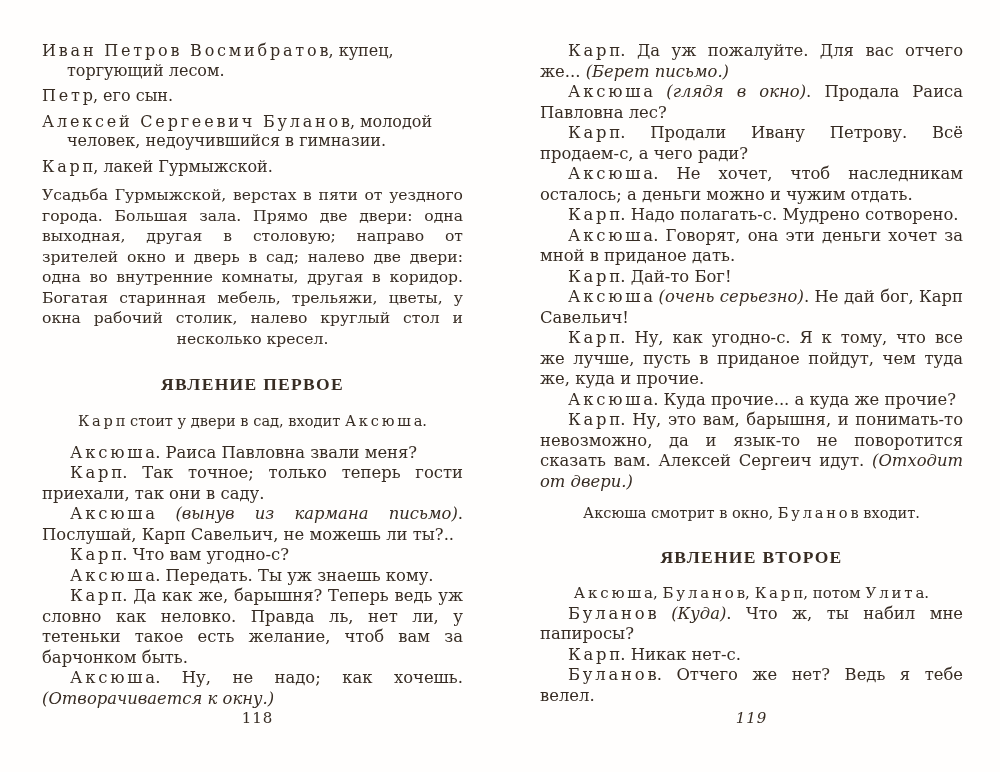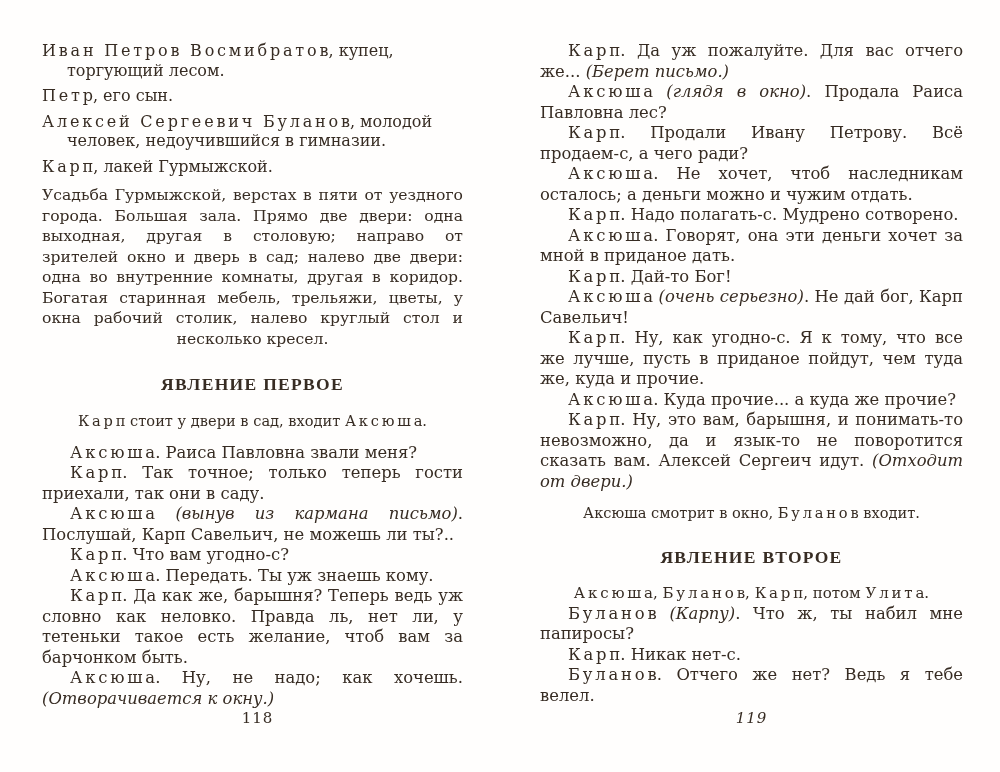--- a/index.html
+++ b/index.html
@@ -119,19 +119,19 @@
         <div class="blk para"><span class="sp">Карп</span><span>. Надо полагать-с. Мудрено сотворено.</span></div>
         <div class="blk para"><span class="sp">Аксюша</span><span>. Говорят, она эти деньги хочет за мной в приданое дать.</span></div>
         <div class="blk para"><span class="sp">Карп</span><span>. Дай-то Бог!</span></div>
         <div class="blk para"><span class="sp">Аксюша</span><span> </span><span class="it">(очень серьезно)</span><span>. Не дай бог, Карп Савельич!</span></div>
         <div class="blk para"><span class="sp">Карп</span><span>. Ну, как угодно-с. Я к тому, что все же лучше, пусть в приданое пойдут, чем туда же, куда и прочие.</span></div>
         <div class="blk para"><span class="sp">Аксюша</span><span>. Куда прочие... а куда же прочие?</span></div>
         <div class="blk para"><span class="sp">Карп</span><span>. Ну, это вам, барышня, и понимать-то невозможно, да и язык-то не поворотится сказать вам. Алексей Сергеич идут. </span><span class="it">(Отходит от двери.)</span></div>
         <div class="blk stagedir"><span>Аксюша смотрит в окно, </span><span class="sp">Буланов</span><span> входит.</span></div>
         <div class="blk heading"><span>ЯВЛЕНИЕ ВТОРОЕ</span></div>
         <div class="blk castline"><span class="sp">Аксюша</span><span>, </span><span class="sp">Буланов</span><span>, </span><span class="sp">Карп</span><span>, потом </span><span class="sp">Улита</span><span>.</span></div>
-        <div class="blk para"><span class="sp">Буланов</span><span> </span><span class="it">(Карпу)</span><span>. Что ж, ты набил мне папиросы?</span></div>
+        <div class="blk para"><span class="sp">Буланов</span><span> </span><span class="it">(Куда)</span><span>. Что ж, ты набил мне папиросы?</span></div>
         <div class="blk para"><span class="sp">Карп</span><span>. Никак нет-с.</span></div>
         <div class="blk para"><span class="sp">Буланов</span><span>. Отчего же нет? Ведь я тебе велел.</span></div>
       </div>
     <div class="page-number">119</div>
   </div>
 </div>
 
 </body></html>

